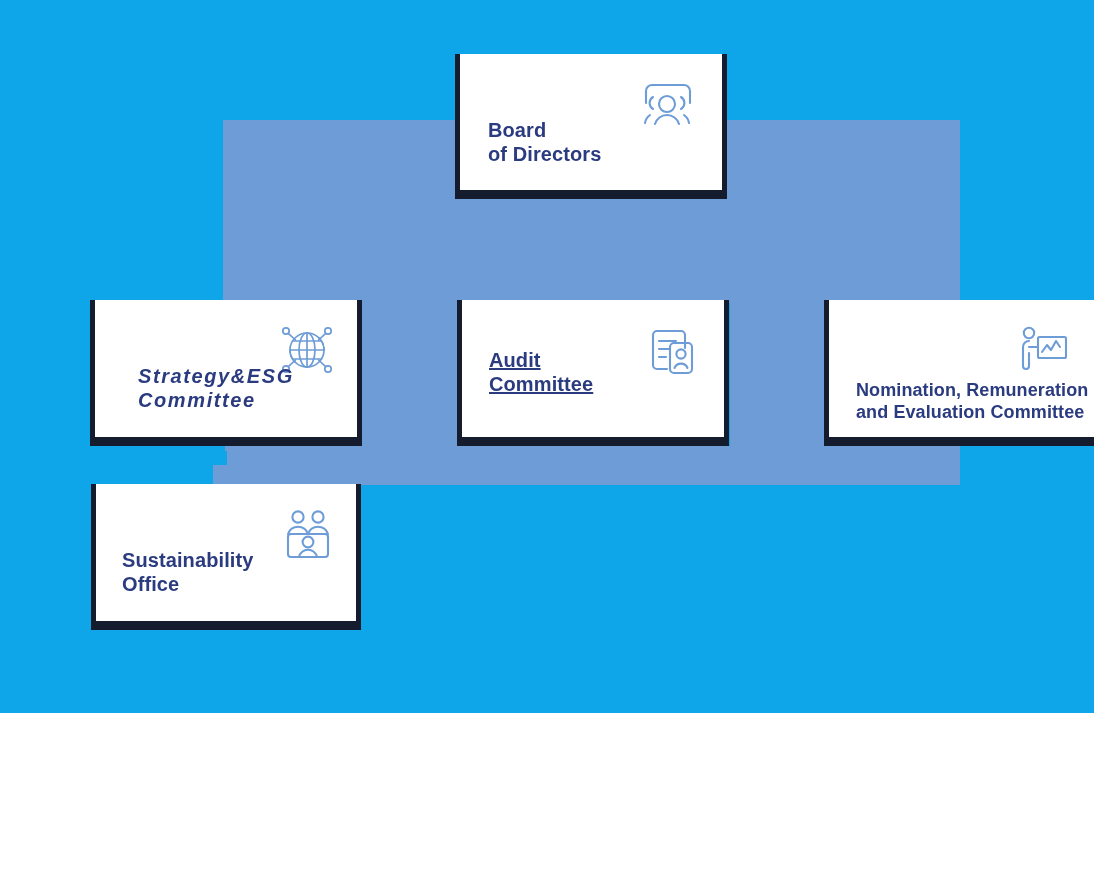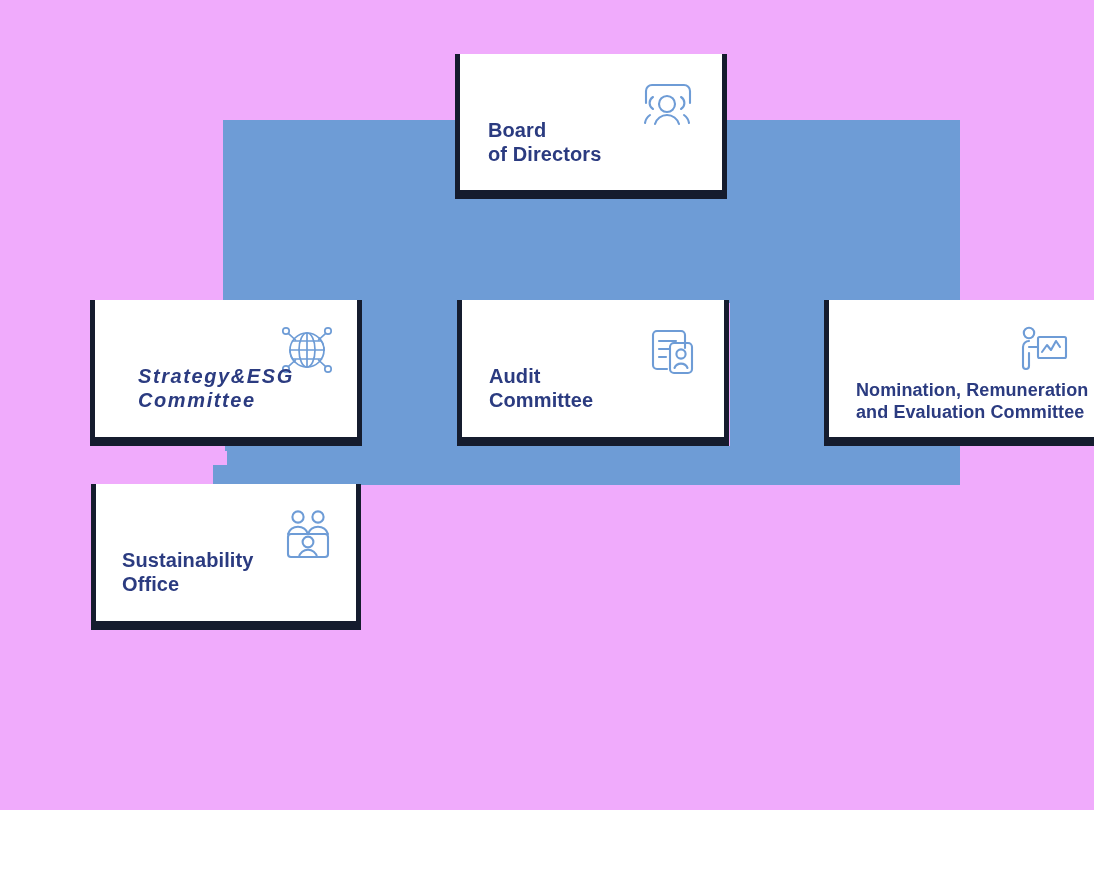--- a/index.html
+++ b/index.html
@@ -6,22 +6,22 @@
     margin: 0;
     padding: 0;
     background: #ffffff;
   }
   body {
     font-family: "Liberation Sans", sans-serif;
   }
   #canvas {
     position: relative;
     width: 1094px;
-    height: 810px;
-    background: #f0abfc;
+    height: 713px;
+    background: #0ea5e9;
     overflow: hidden;
   }
 
   
   .band {
     position: absolute;
     background: #6E9CD6;
   }
   
   .stub {
@@ -154,21 +154,21 @@
       <svg width="46" height="48" viewBox="0 0 46 48" fill="none" stroke="#6E9CD6" stroke-width="2.1" stroke-linecap="round" stroke-linejoin="round">
         <path d="M36 20 V7 a4 4 0 0 0 -4 -4 H8 a4 4 0 0 0 -4 4 v30 a4 4 0 0 0 4 4 h10"></path>
         <path d="M10 13 H27"></path>
         <path d="M10 21 H20"></path>
         <path d="M10 29 H17"></path>
         <rect x="21" y="15" width="22" height="30" rx="4"></rect>
         <circle cx="32" cy="26" r="4.6"></circle>
         <path d="M25.5 40 a7 7 0 0 1 13 0"></path>
       </svg>
     </div>
-    <div class="label lg" style="left:32px; top:64px;">Audit
+    <div class="label lg" style="left:32px; top:48px;text-decoration:underline;">Audit
 Committee</div>
   </div>
 
   <div class="card" style="left:824px; top:300px; width:285px; height:146px;">
     <div class="frame-left"></div>
 
     <div class="frame-bottom"></div>
     <div class="sheet"></div>
     <div class="icon" style="left:194px; top:25px;">
       <svg width="50" height="48" viewBox="0 0 50 48" fill="none" stroke="#6E9CD6" stroke-width="2.1" stroke-linecap="round" stroke-linejoin="round">

